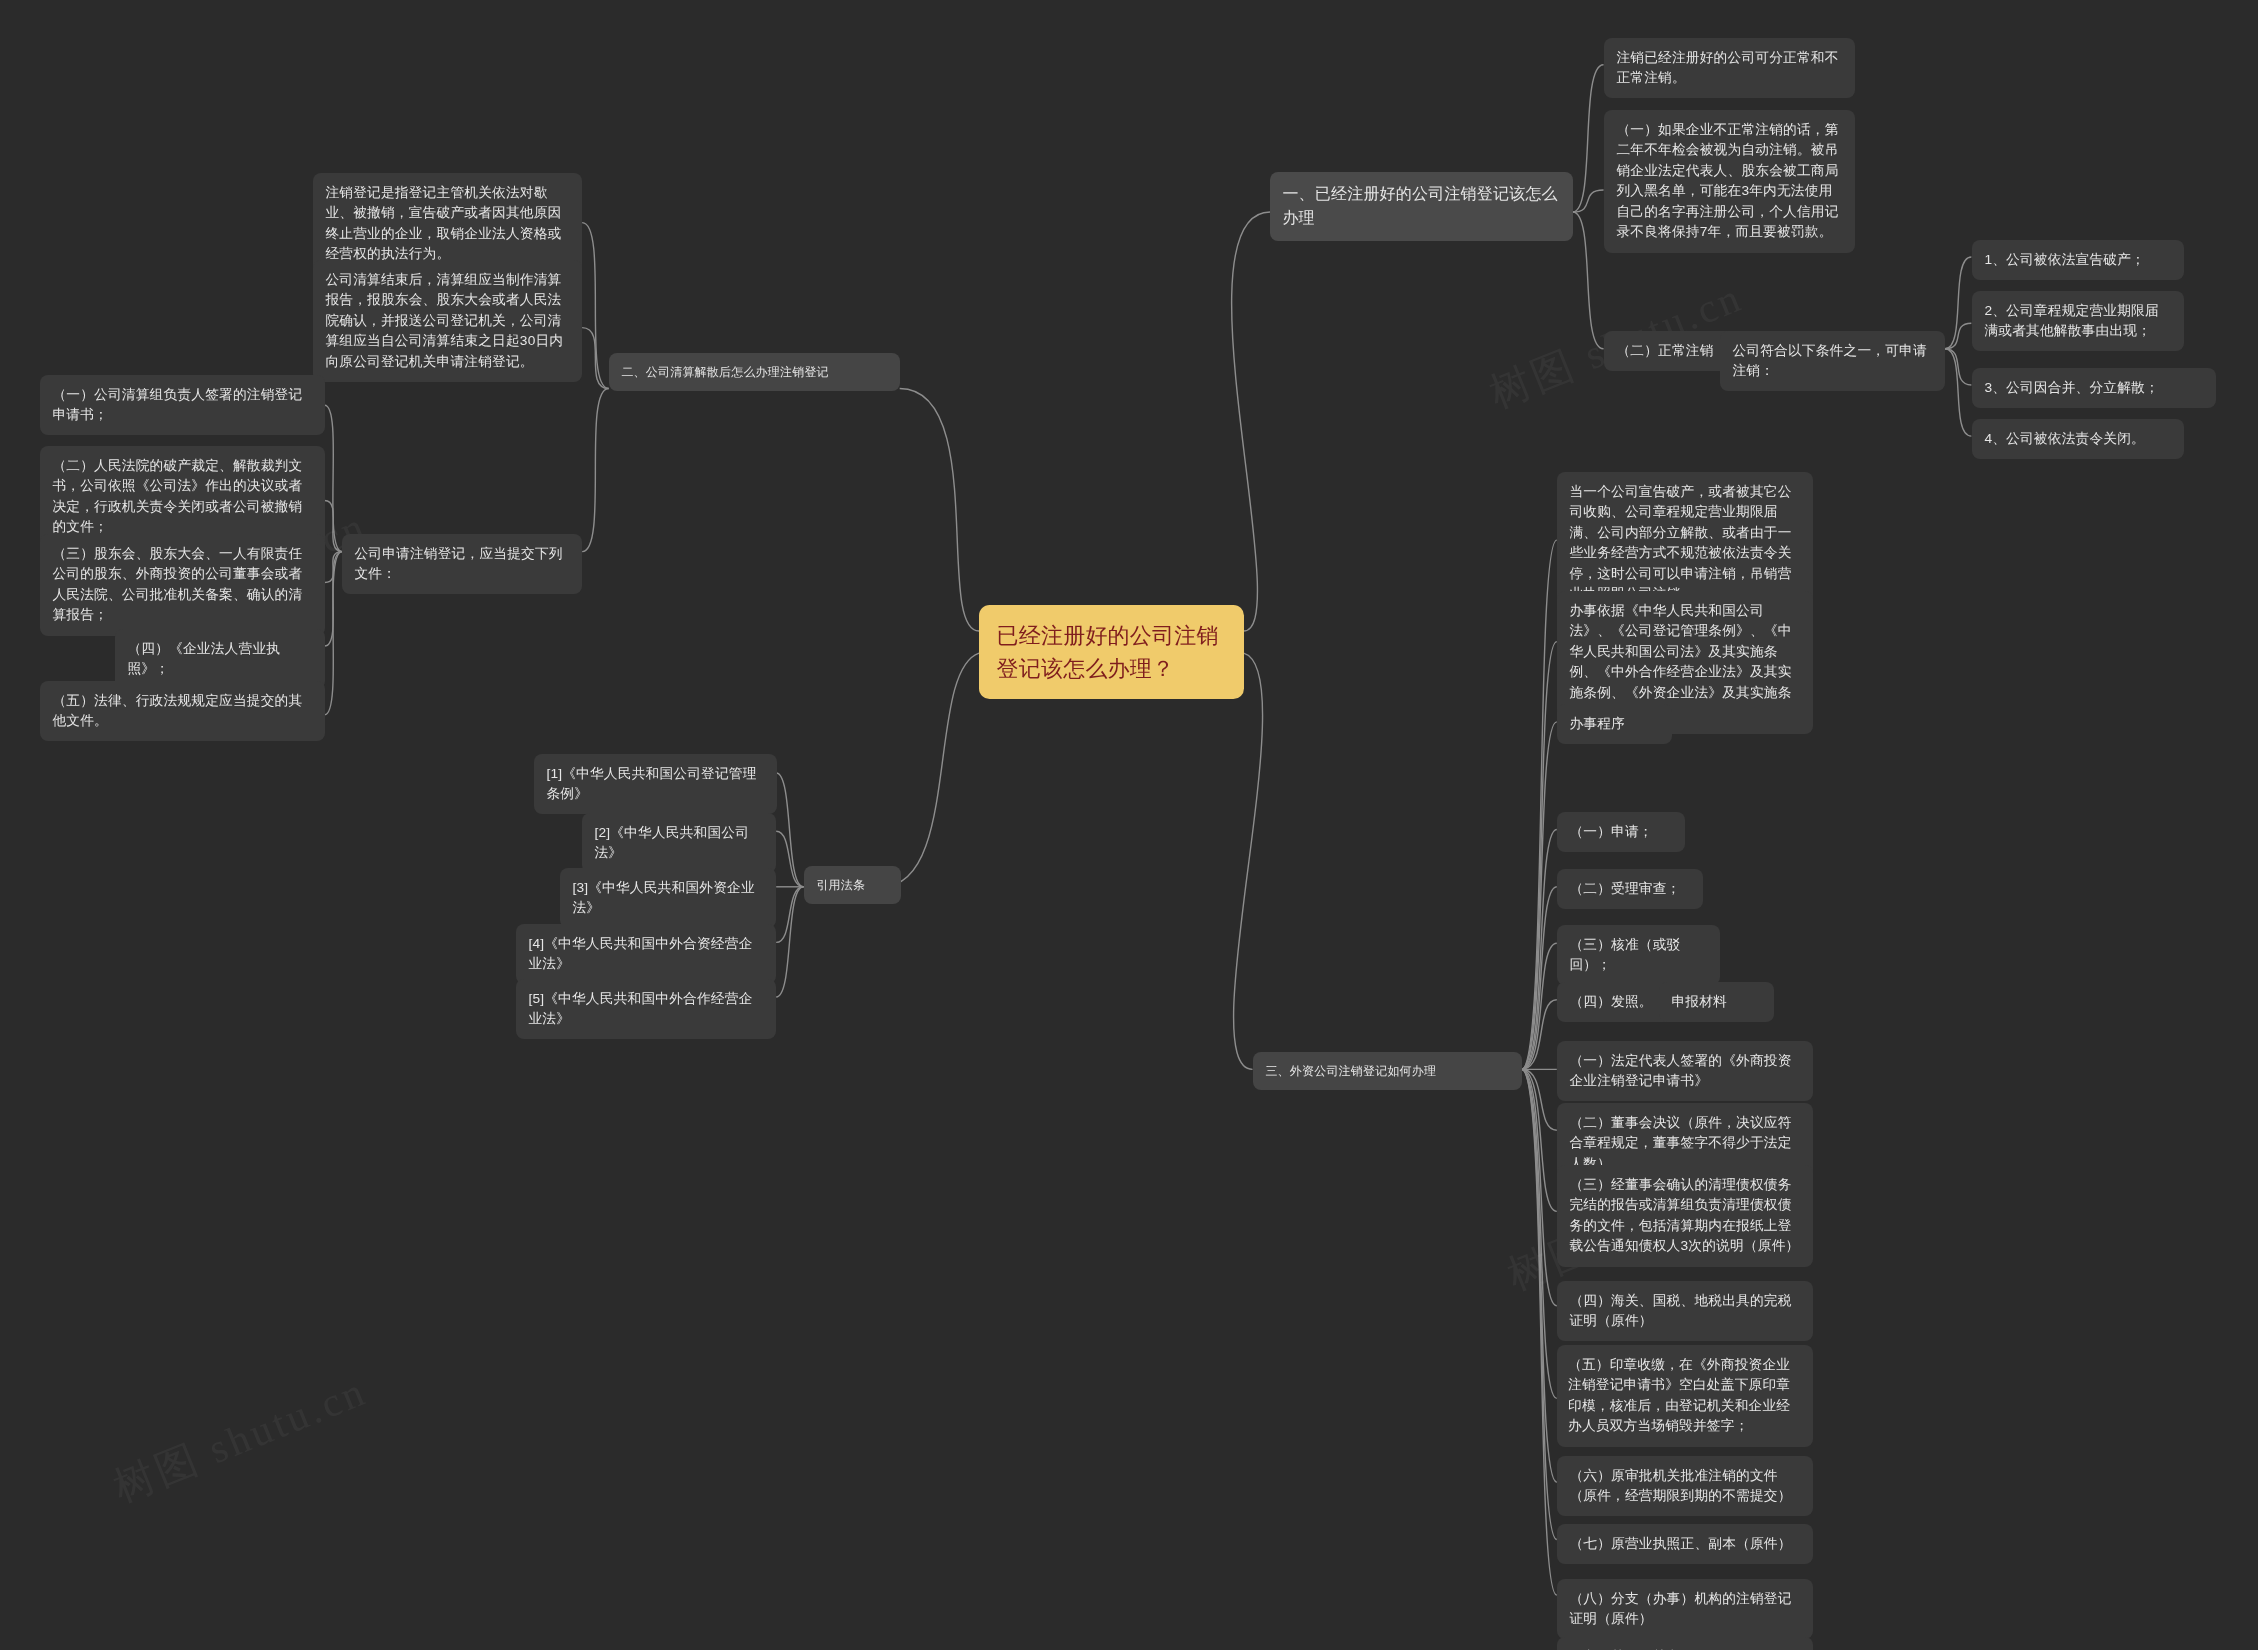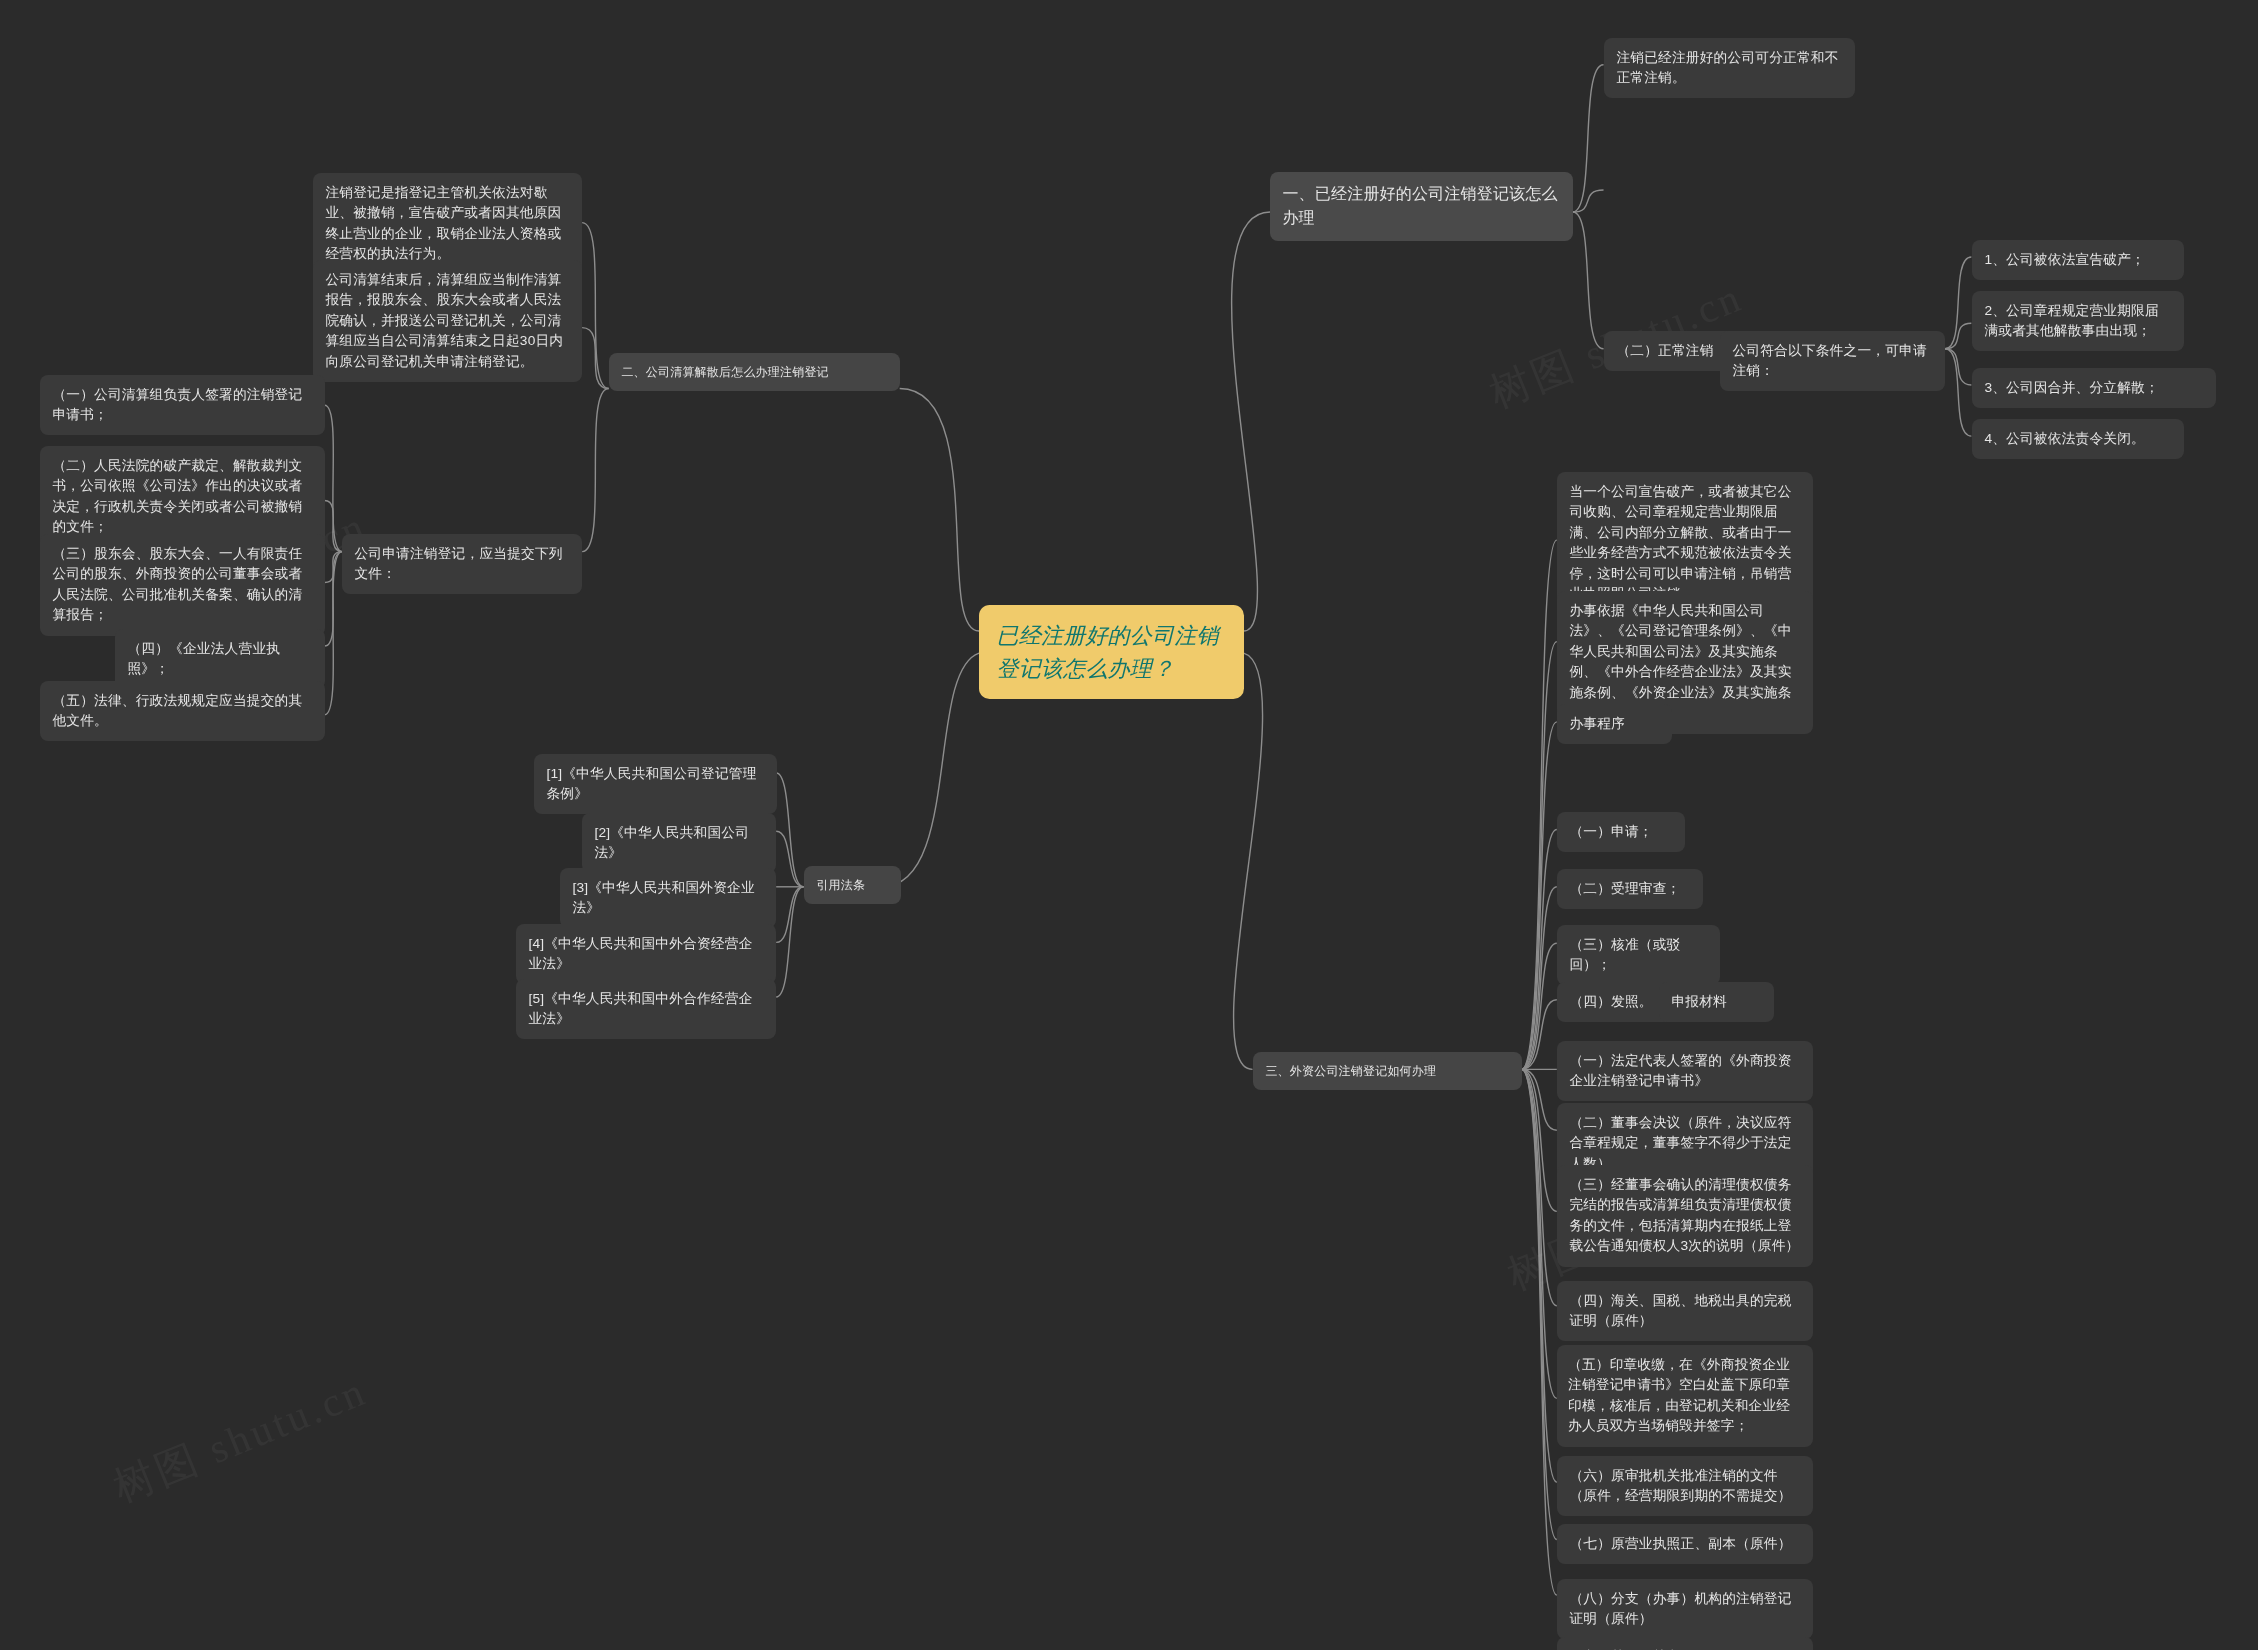--- a/index.html
+++ b/index.html
@@ -3,22 +3,22 @@
 <meta charset="utf-8">
 <style>
   html,body{margin:0;padding:0;background:#2b2b2b;}
   body{width:2258px;height:1651px;position:relative;overflow:hidden;
        font-family:"Liberation Sans","DejaVu Sans",sans-serif;color:#e8e8e8;}
   #canvas{position:absolute;left:0;top:0;width:2258px;height:1651px;}
   svg#links{position:absolute;left:0;top:0;width:2258px;height:1651px;pointer-events:none;}
   .node{position:absolute;box-sizing:border-box;border-radius:8px;
         background:#3a3a3a;color:#e6e6e6;font-size:15px;line-height:1.55;
         padding:9.7px 12.4px;letter-spacing:0.2px;}
-  .node.root{background:#f0cb6b;color:#0f766e;font-size:22px;line-height:1.5;
-             border-radius:10.6px;padding:14px 17.6px;text-align:left;font-style:italic;}
+  .node.root{background:#f0cb6b;color:#7f1d1d;font-size:22px;line-height:1.5;
+             border-radius:10.6px;padding:14px 17.6px;text-align:left;}
   .node.l1{background:#4a4a4a;font-size:16px;}
   .node.l1b{background:#454545;font-size:12px;}
   .node.small{font-size:13.7px;line-height:1.5;}
   .wm{position:absolute;color:#ffffff;opacity:0.045;font-size:41px;
       letter-spacing:3.5px;white-space:nowrap;pointer-events:none;
       font-family:"Liberation Serif",serif;}
 </style>
 </head>
 <body>
 
@@ -85,20 +85,21 @@
   <div class="wm" style="left:106px;top:547px;transform:rotate(-22deg);">树图 shutu.cn</div>
   <div class="wm" style="left:106px;top:1412px;transform:rotate(-22deg);">树图 shutu.cn</div>
   <div class="wm" style="left:1482px;top:318px;transform:rotate(-22deg);">树图 shutu.cn</div>
   <div class="wm" style="left:1500px;top:1200px;transform:rotate(-22deg);">树图 shutu.cn</div>
 
   <div class="node root" style="left:979px;top:605px;width:265px;">已经注册好的公司注销登记该怎么办理？</div>
 
   <div class="node small" style="left:1604px;top:38px;width:251px;">注销已经注册好的公司可分正常和不正常注销。</div>
 
   <div class="node l1" style="left:1270px;top:172px;width:303px;">一、已经注册好的公司注销登记该怎么办理</div>
+  <div class="node small" style="left:1604px;top:110px;width:251px;">（一）如果企业不正常注销的话，第二年不年检会被视为自动注销。被吊销企业法定代表人、股东会被工商局列入黑名单，可能在3年内无法使用自己的名字再注册公司，个人信用记录不良将保持7年，而且要被罚款。</div>
 
   <div class="node small" style="left:1604px;top:331px;width:141px;">（二）正常注销</div>
   <div class="node small" style="left:1720px;top:331px;width:225px;">公司符合以下条件之一，可申请注销：</div>
 
   <div class="node small" style="left:1972px;top:240px;width:212px;">1、公司被依法宣告破产；</div>
   <div class="node small" style="left:1972px;top:291px;width:212px;">2、公司章程规定营业期限届满或者其他解散事由出现；</div>
   <div class="node small" style="left:1972px;top:368px;width:244px;">3、公司因合并、分立解散；</div>
   <div class="node small" style="left:1972px;top:419px;width:212px;">4、公司被依法责令关闭。</div>
 
   <div class="node l1b" style="left:609px;top:353px;width:291px;">二、公司清算解散后怎么办理注销登记</div>

